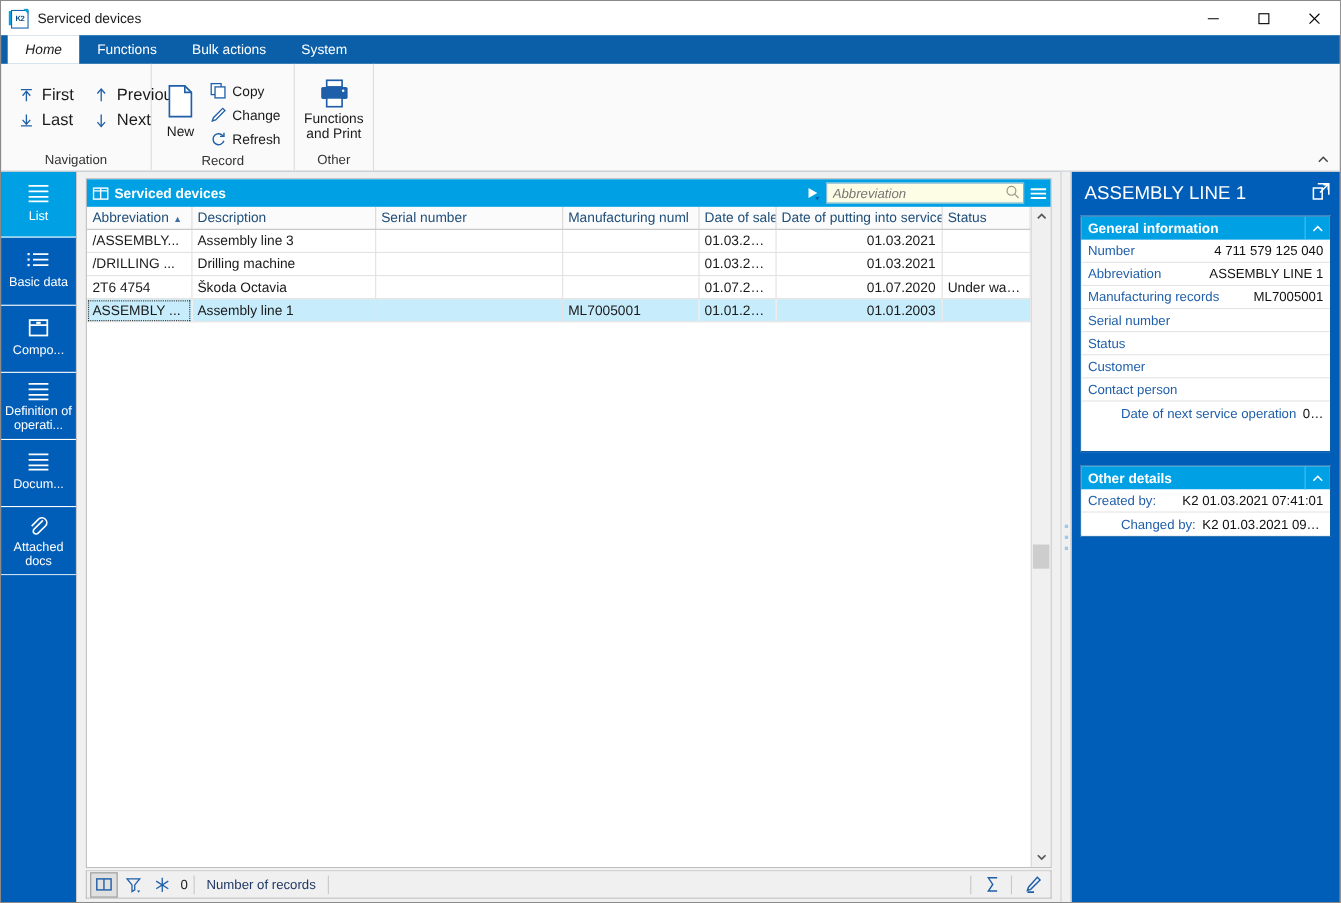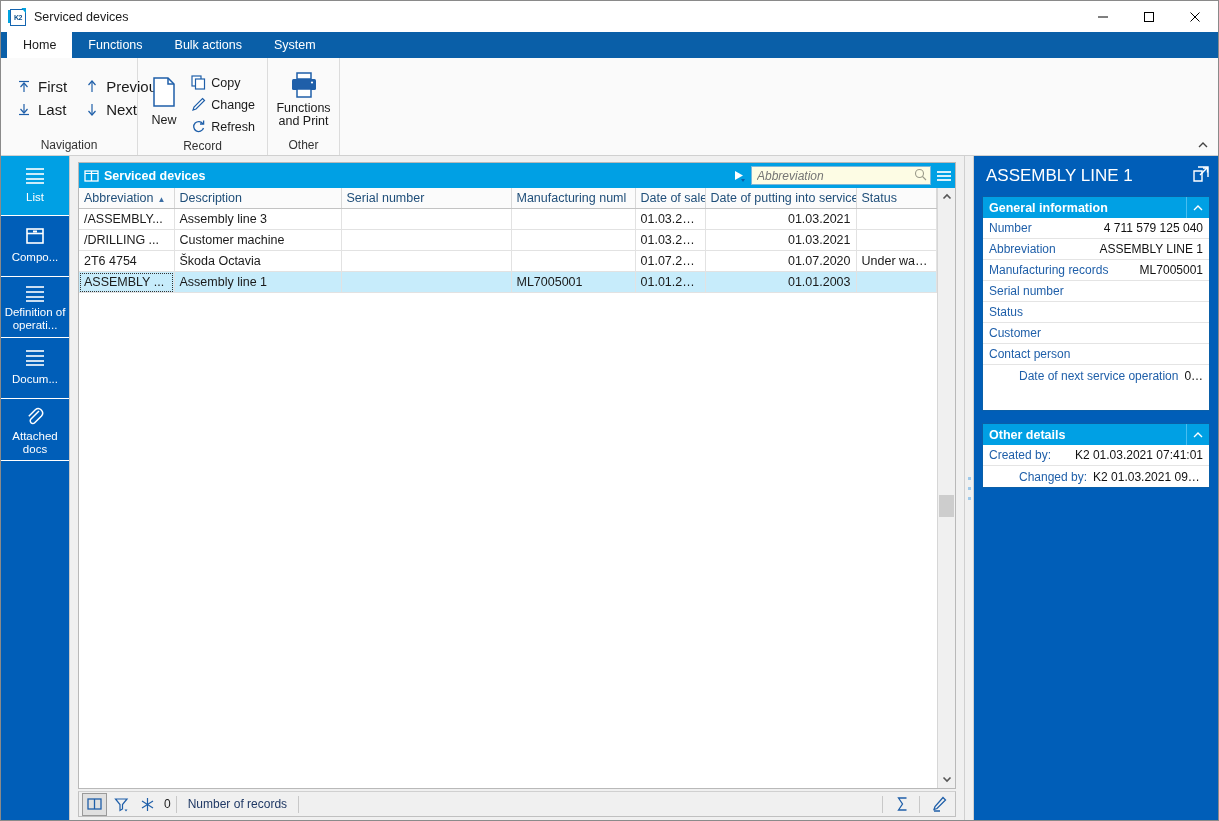--- a/index.html
+++ b/index.html
@@ -79,20 +79,21 @@
   }
   .tab {
     height: 26px; line-height: 26px;
     padding: 0 16px;
     color: #ffffff;
     font-size: 12.5px;
   }
   .tab.active {
     background: #ffffff;
     color: #1a1a1a;
+    font-style: italic;
   }
   .ribbon-body {
     background: #fafafa;
     height: 97px;
     display: flex;
     border-bottom: 1px solid #d0d0d0;
     position: relative;
   }
   .rgroup {
     display: flex; flex-direction: column;
@@ -524,20 +525,37 @@
                 <line x1="4" y1="4" x2="22" y2="4"></line>
                 <line x1="4" y1="9" x2="22" y2="9"></line>
                 <line x1="4" y1="14" x2="22" y2="14"></line>
                 <line x1="4" y1="18" x2="22" y2="18"></line>
               </g>
             </svg>
         </span>
         <span class="sidelabel">List</span>
       </div>
 
+      <div class="side-item" style="height:62px">
+        <span class="sideglyph">
+          <svg width="26" height="20" viewBox="0 0 26 20">
+              <g stroke="#fff" stroke-width="1.6">
+                <line x1="8" y1="5" x2="22" y2="5"></line>
+                <line x1="8" y1="10" x2="22" y2="10"></line>
+                <line x1="8" y1="15" x2="22" y2="15"></line>
+              </g>
+              <g fill="#fff">
+                <rect x="3" y="4" width="2" height="2"></rect>
+                <rect x="3" y="9" width="2" height="2"></rect>
+                <rect x="3" y="14" width="2" height="2"></rect>
+              </g>
+            </svg>
+        </span>
+        <span class="sidelabel">Basic data</span>
+      </div>
 
       <div class="side-item" style="height:61px">
         <span class="sideglyph">
           <svg width="24" height="22" viewBox="0 0 24 22">
               <rect x="4" y="4" width="16" height="14" fill="none" stroke="#fff" stroke-width="1.6"></rect>
               <line x1="4" y1="8.5" x2="20" y2="8.5" stroke="#fff" stroke-width="1.6"></line>
               <rect x="10" y="5.5" width="4" height="2" fill="#fff"></rect>
             </svg>
         </span>
         <span class="sidelabel">Compo...</span>
@@ -651,21 +669,21 @@
                   <td>/ASSEMBLY...</td>
                   <td>Assembly line 3</td>
                   <td></td>
                   <td></td>
                   <td class="num">01.03.2021</td>
                   <td class="num">01.03.2021</td>
                   <td></td>
                 </tr>
                 <tr>
                   <td>/DRILLING ...</td>
-                  <td>Customer machine</td>
+                  <td>Drilling machine</td>
                   <td></td>
                   <td></td>
                   <td class="num">01.03.2021</td>
                   <td class="num">01.03.2021</td>
                   <td></td>
                 </tr>
                 <tr>
                   <td>2T6 4754</td>
                   <td>Škoda Octavia</td>
                   <td></td>

